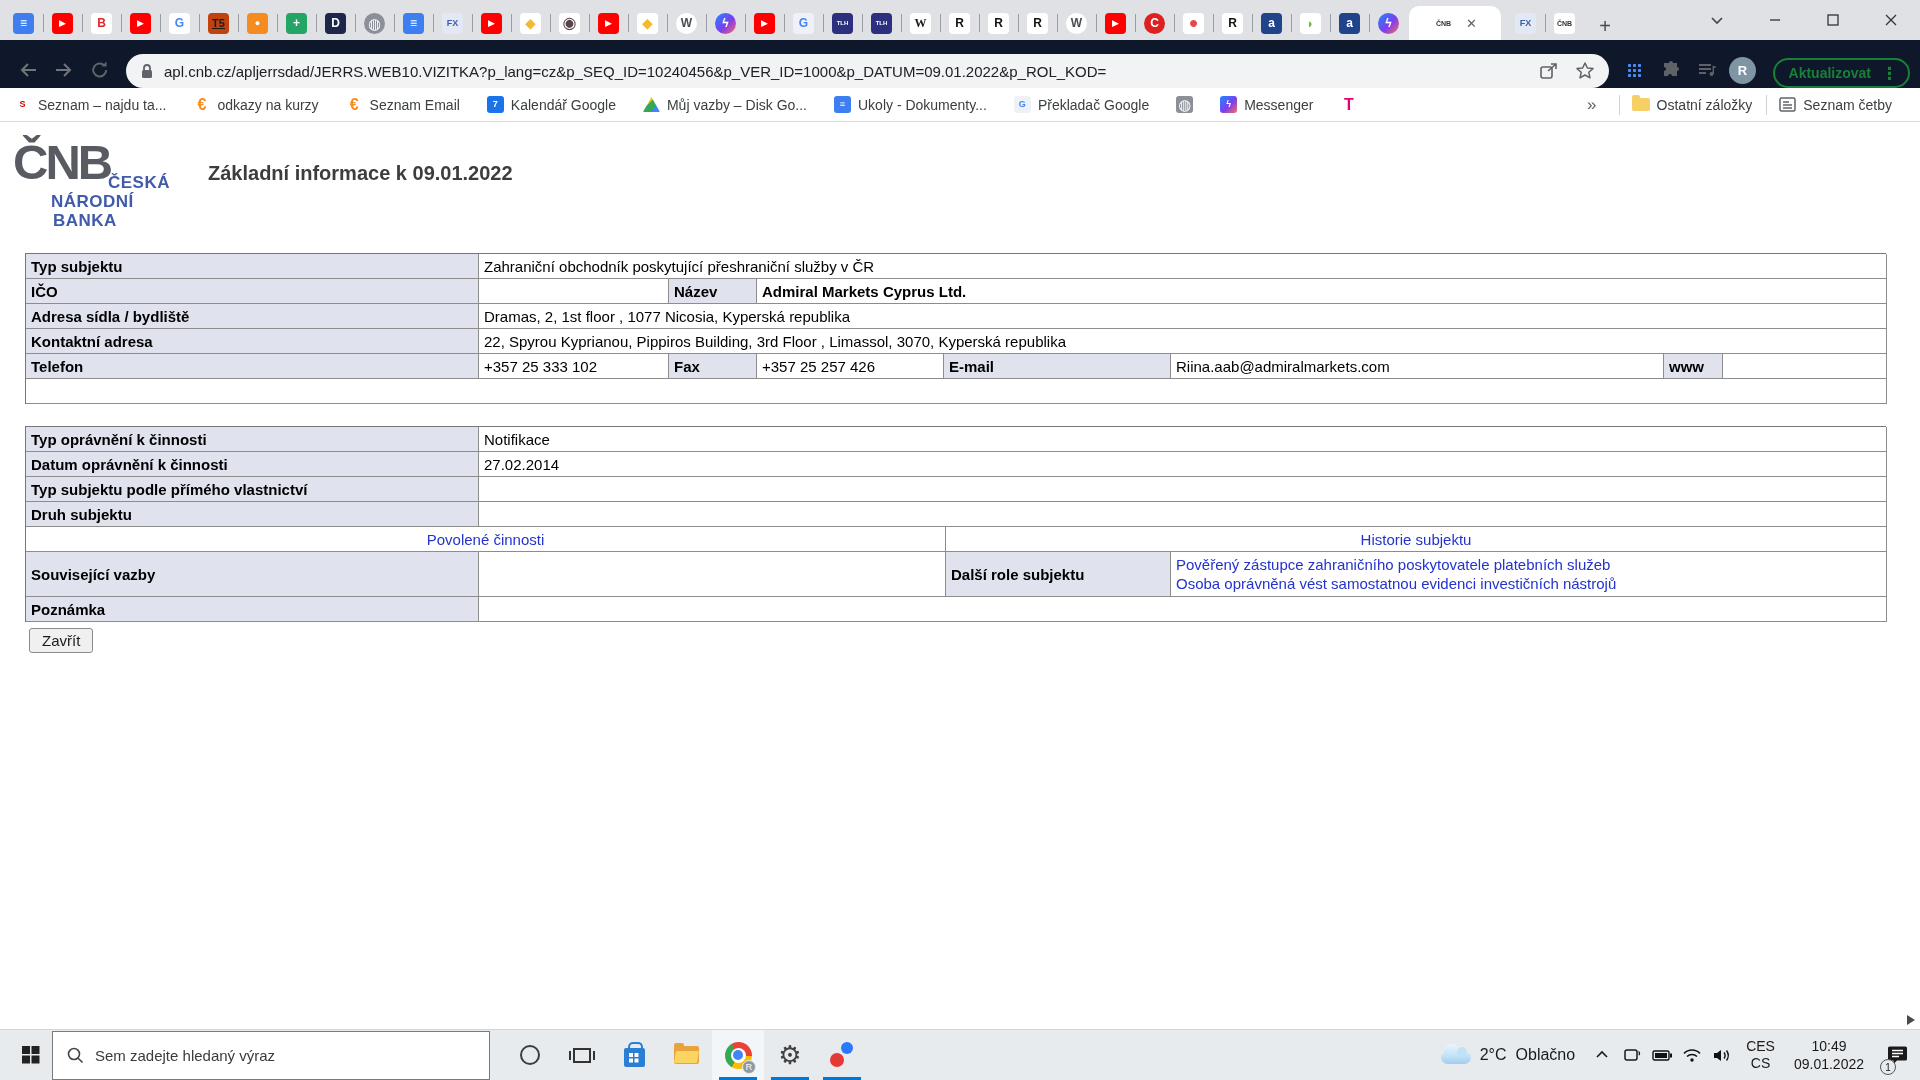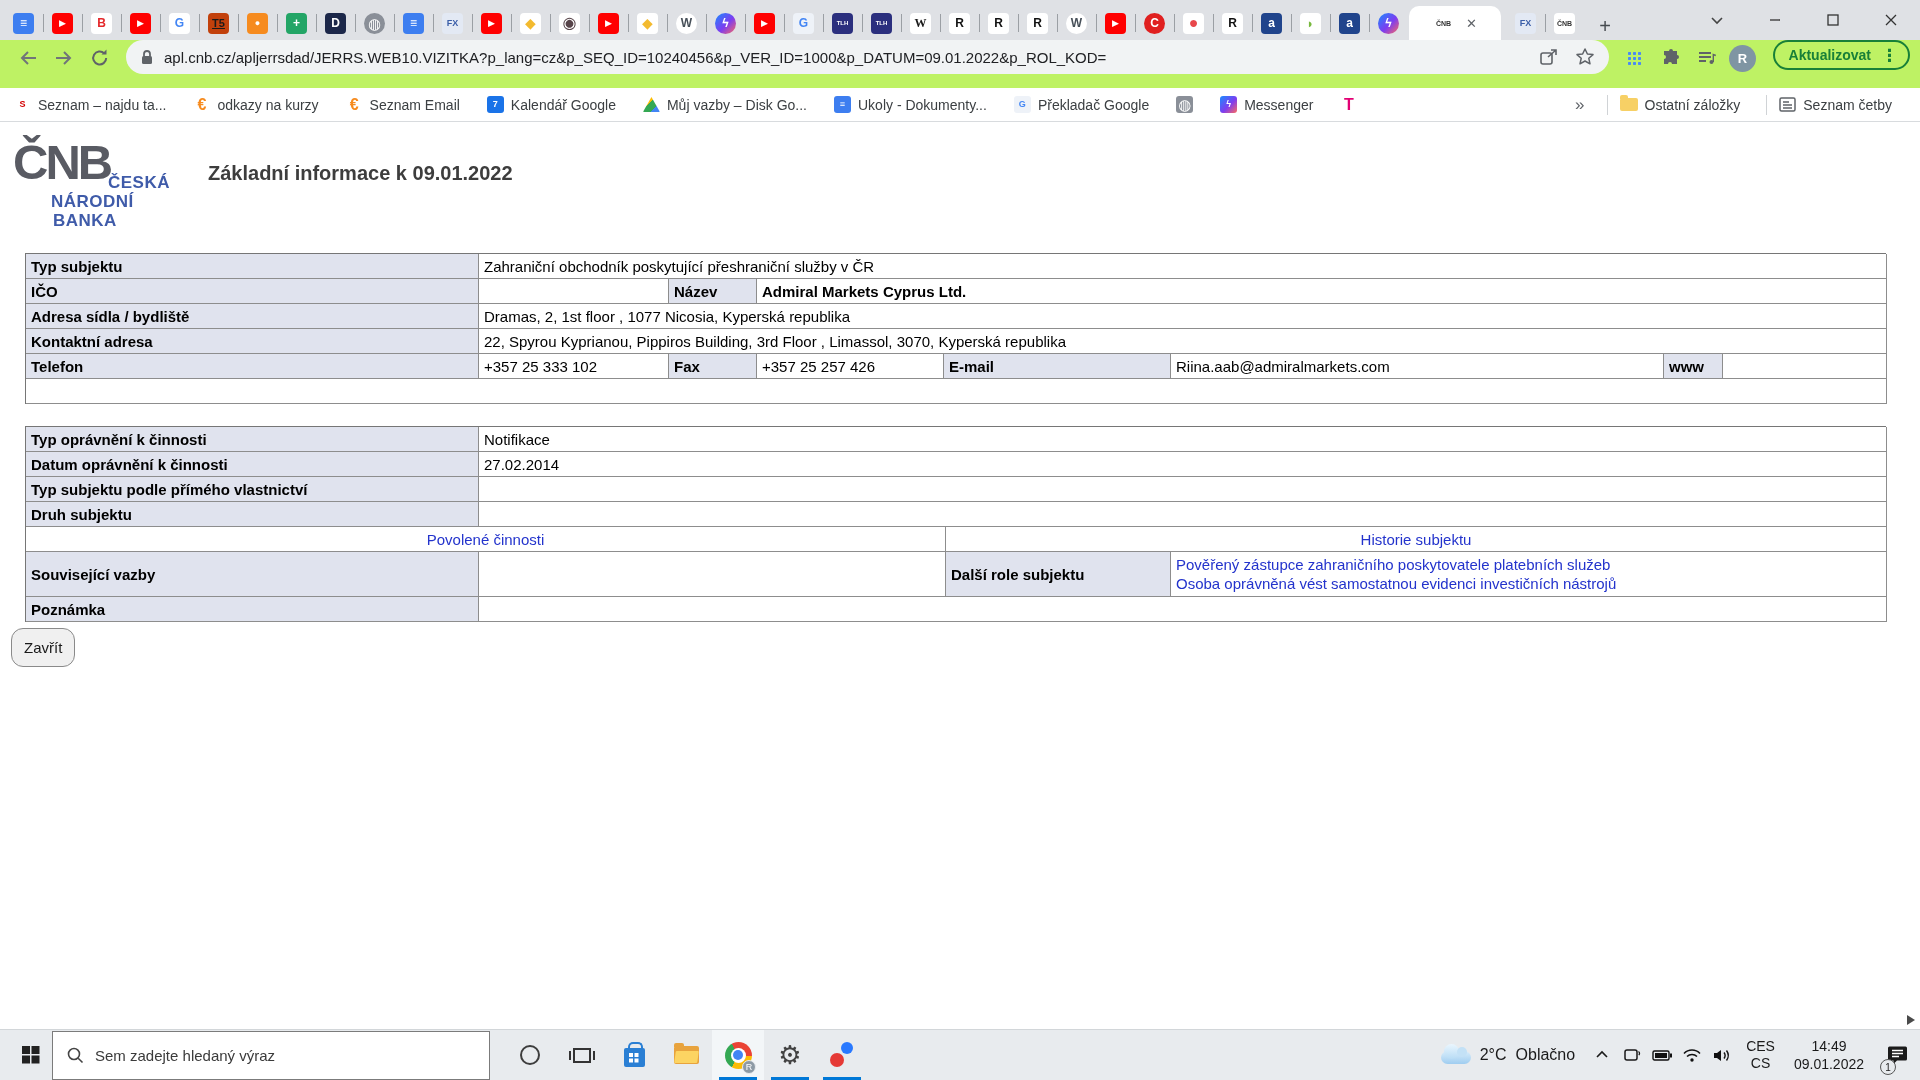--- a/index.html
+++ b/index.html
@@ -21,21 +21,21 @@
   .active-tab{height:34px;width:92px;background:#fff;border-radius:10px 10px 0 0;
        display:flex;align-items:center;justify-content:center;gap:12px;margin:0 1px}
   .active-tab .tabclose{font-size:13px;color:#5f6368;font-weight:normal}
   .newtab{width:30px;height:28px;display:flex;align-items:center;justify-content:center;
        font-size:20px;color:#454a4f;margin-left:6px}
   .tab-chevron{position:absolute;right:186px;top:0;height:40px;width:34px;display:flex;align-items:center;justify-content:center}
   .wincontrols{position:absolute;right:0;top:0;height:40px;display:flex}
   .wc{width:58px;height:40px;display:flex;align-items:center;justify-content:center}
 
   
-  .toolbar{height:48px;background:#bef264;display:flex;align-items:flex-start;padding:0 10px}
+  .toolbar{height:48px;background:#0f172a;display:flex;align-items:flex-end;padding:0 10px}
   .nav-ico{width:36px;height:36px;display:flex;align-items:center;justify-content:center;flex:0 0 auto}
   .omnibox{flex:1;height:34px;background:#f1f3f4;border-radius:17px;display:flex;align-items:center;
        padding:0 14px;margin:0 8px;min-width:0}
   .url{font-size:15px;color:#202124;white-space:nowrap;overflow:hidden;margin-left:10px}
   .box-right{margin-left:auto;display:flex;align-items:center;gap:16px}
   .ext-grid{width:15px;height:15px;background-image:radial-gradient(#4a8af4 1.4px,transparent 1.5px);
        background-size:5px 5px;background-position:0 0}
   .avatar{width:27px;height:27px;border-radius:50%;background:#7f95a3;color:#fff;font-size:13px;font-weight:bold;
        display:flex;align-items:center;justify-content:center;flex:0 0 auto}
   .update-pill{height:30px;border:2px solid #188038;border-radius:16px;color:#188038;font-size:14px;font-weight:bold;
@@ -75,22 +75,22 @@
   .cols-tel{grid-template-columns:453px 190px 88px 187px 227px 493px 59px 164px}
   .cols-1{grid-template-columns:1861px}
   .cols-links{grid-template-columns:920px 941px}
   .cols-souv{grid-template-columns:453px 467px 225px 716px}
   .cols-note{grid-template-columns:453px 1408px}
   .center{justify-content:center}
   a.plink{color:#2333cc;text-decoration:none;cursor:pointer}
   .souv-val{flex-direction:column;align-items:flex-start;justify-content:center;line-height:19px;padding:3px 5px}
   .row-souv{min-height:37px}
 
-  .close-btn{position:absolute;left:11px;top:506px;font-size:15px;color:#1a1a1a;background:#f0f0f0;
-      border:1px solid #8a8a8a;border-radius:12px;padding:10px 12px;font-family:inherit}
+  .close-btn{position:absolute;left:29px;top:506px;font-size:15px;color:#1a1a1a;background:#f0f0f0;
+      border:1px solid #8a8a8a;border-radius:3px;padding:3px 12px;font-family:inherit}
   .scroll-arrow{position:absolute;right:5px;bottom:4px;width:0;height:0;
       border-left:8px solid #4a4a4a;border-top:5px solid transparent;border-bottom:5px solid transparent}
 
   
   .taskbar{height:51px;background:#e8ebee;border-top:1px solid #d2d6d9;display:flex;align-items:center}
   .tb-slot{width:52px;height:50px;display:flex;align-items:center;justify-content:center;position:relative;flex:0 0 auto}
   .start-logo{width:8px;height:8px;background:#222;box-shadow:9.5px 0 #222,0 9.5px #222,9.5px 9.5px #222;margin:-5px -5px 5px -5px}
   .searchbox{width:438px;height:49px;background:#fff;border:1px solid #7b7b7b;display:flex;align-items:center;
       gap:11px;padding:0 13px;flex:0 0 auto}
   .search-text{font-size:15px;color:#3b3b3b}
@@ -379,21 +379,21 @@
         <span class="fav round grad" style="color: rgb(255, 255, 255); width: 17px; height: 17px;">ϟ</span>
         <span>Messenger</span>
       </span>
       <span class="bm">
         <span class="fav" style="background: transparent; color: rgb(226, 0, 116); font-size: 16px; width: 17px; height: 17px;">T</span>
       </span>
     </span>
   <span class="bm-right">
     <span class="overflow">»</span>
     <span class="vsep"></span>
-    <span class="bm" style="margin-right:14px">
+    <span class="bm" style="margin-right:2px">
       <span class="folder"></span>
       <span>Ostatní záložky</span>
     </span>
     <span class="vsep"></span>
     <span class="bm" style="margin-right:14px">
       <svg width="17" height="15">
           <rect x="1" y="1" width="15" height="13" rx="1.5" fill="none" stroke="#5f6368" stroke-width="1.5"></rect>
           <path d="M4 5h6M4 8h9M4 11h9" stroke="#5f6368" stroke-width="1.3"></path>
         </svg>
       <span>Seznam četby</span>
@@ -562,21 +562,21 @@
       <svg width="20" height="15">
           <path d="M2 5v5h3l4 3V2L5 5H2z" fill="#111"></path>
           <path d="M12 4.5a5 5 0 0 1 0 6M14.5 2.5a8.5 8.5 0 0 1 0 10" fill="none" stroke="#111" stroke-width="1.4"></path>
         </svg>
     </div>
     <div class="lang">
       <div>CES</div>
       <div>CS</div>
     </div>
     <div class="clock">
-      <div>14:49</div>
+      <div>10:49</div>
       <div>09.01.2022</div>
     </div>
     <div class="notif">
       <svg width="23" height="20">
           <path d="M3.5 1.5h16A1.5 1.5 0 0 1 21 3v11a1.5 1.5 0 0 1-1.5 1.5h-8.5L7.5 19v-3.5h-4A1.5 1.5 0 0 1 2 14V3a1.5 1.5 0 0 1 1.5-1.5z" fill="#1a1a1a"></path>
           <path d="M6 5.5h11M6 8.5h11M6 11.5h7" stroke="#fff" stroke-width="1.4"></path>
         </svg>
       <span class="notif-badge">1</span>
     </div>
   </div>

